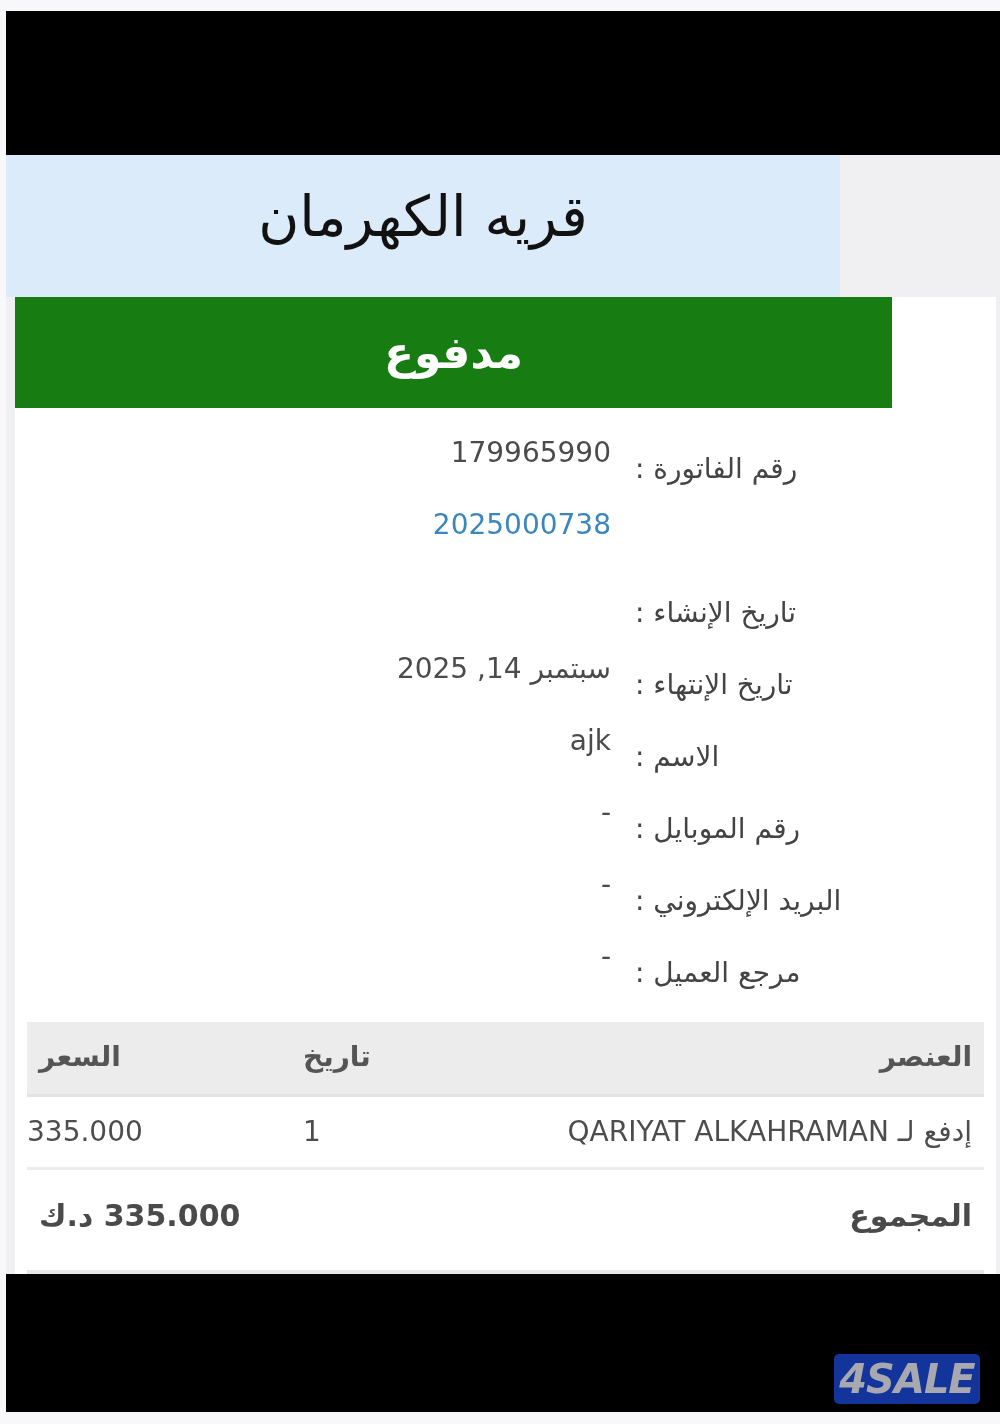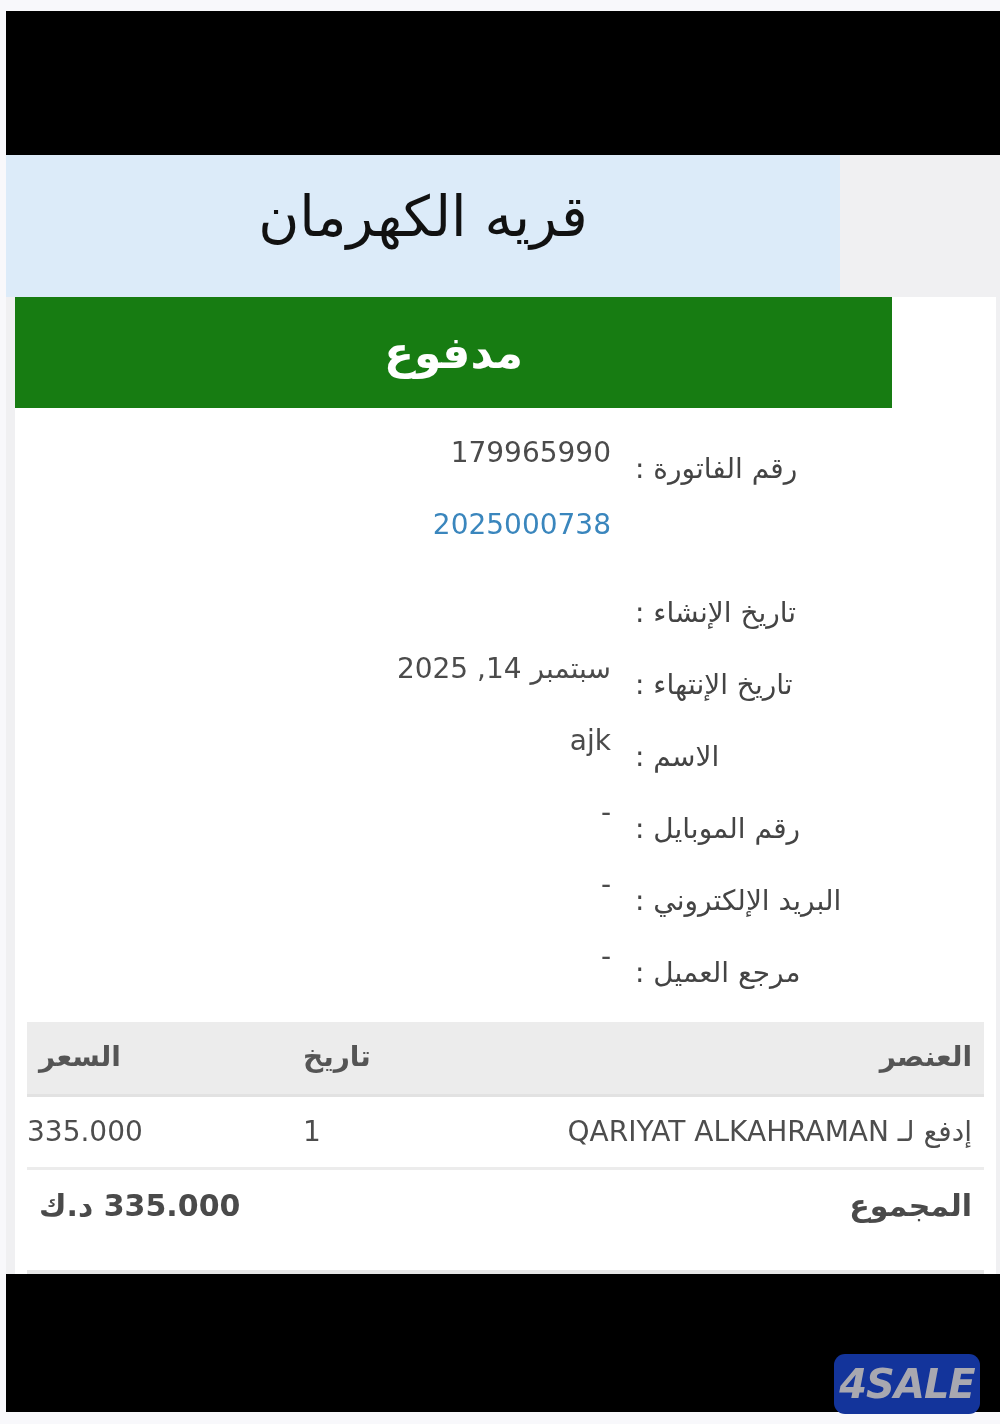--- a/index.html
+++ b/index.html
@@ -67,30 +67,30 @@
     border-bottom: 3px solid #ececec;
   }
   .td {
     position: absolute; top: 18px; font-size: 28px; color: #4d4d4d; white-space: nowrap;
   }
   .tfoot {
     position: absolute; left: 0; top: 148px; width: 957px; height: 100px;
     border-bottom: 4px solid #e6e6e6;
   }
   .tf {
-    position: absolute; top: 18px; font-size: 30px; font-weight: bold; color: #4a4a4a;
+    position: absolute; top: 28px; font-size: 30px; font-weight: bold; color: #4a4a4a;
     white-space: nowrap;
   }
   .bottom-black {
     position: absolute; left: 6px; top: 1274px; width: 994px; height: 138px;
     background: #000;
   }
   .badge {
-    position: absolute; left: 834px; top: 1354px; width: 146px; height: 60px;
-    background: #13349b; border-radius: 11px;
+    position: absolute; left: 834px; top: 1354px; width: 146px; height: 50px;
+    background: #13349b; border-radius: 5px;
     display: flex; align-items: center; justify-content: center;
   }
   .badge-text {
     color: #a8a8b0; font-size: 40px; font-weight: bold; font-style: italic;
     letter-spacing: -1px; font-family: "DejaVu Sans", sans-serif;
   }
 </style>
 </head>
 <body>
 

